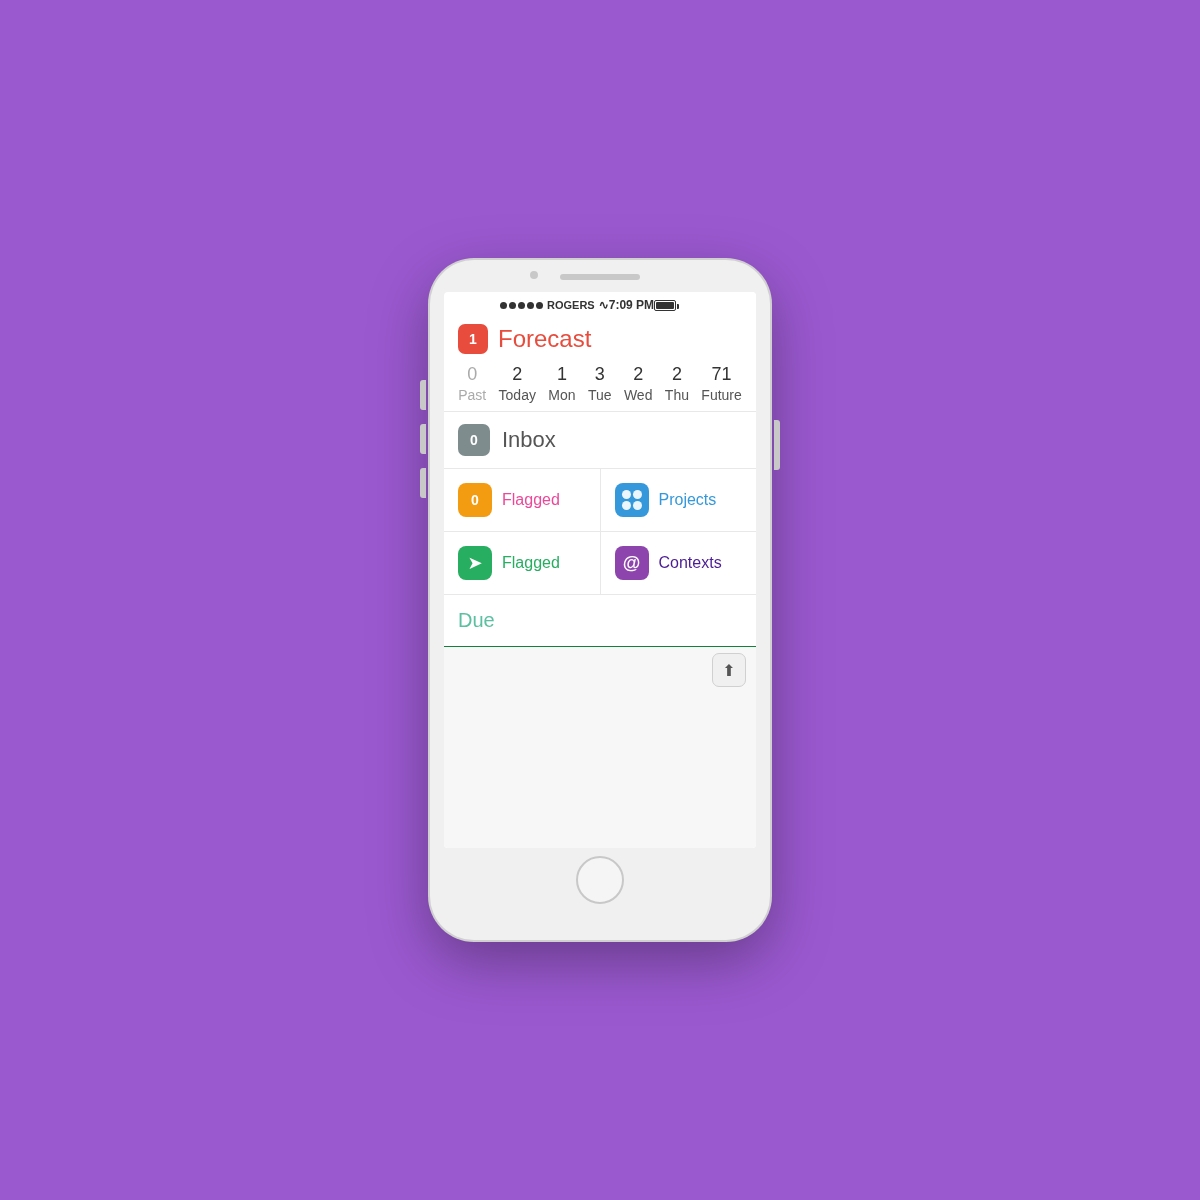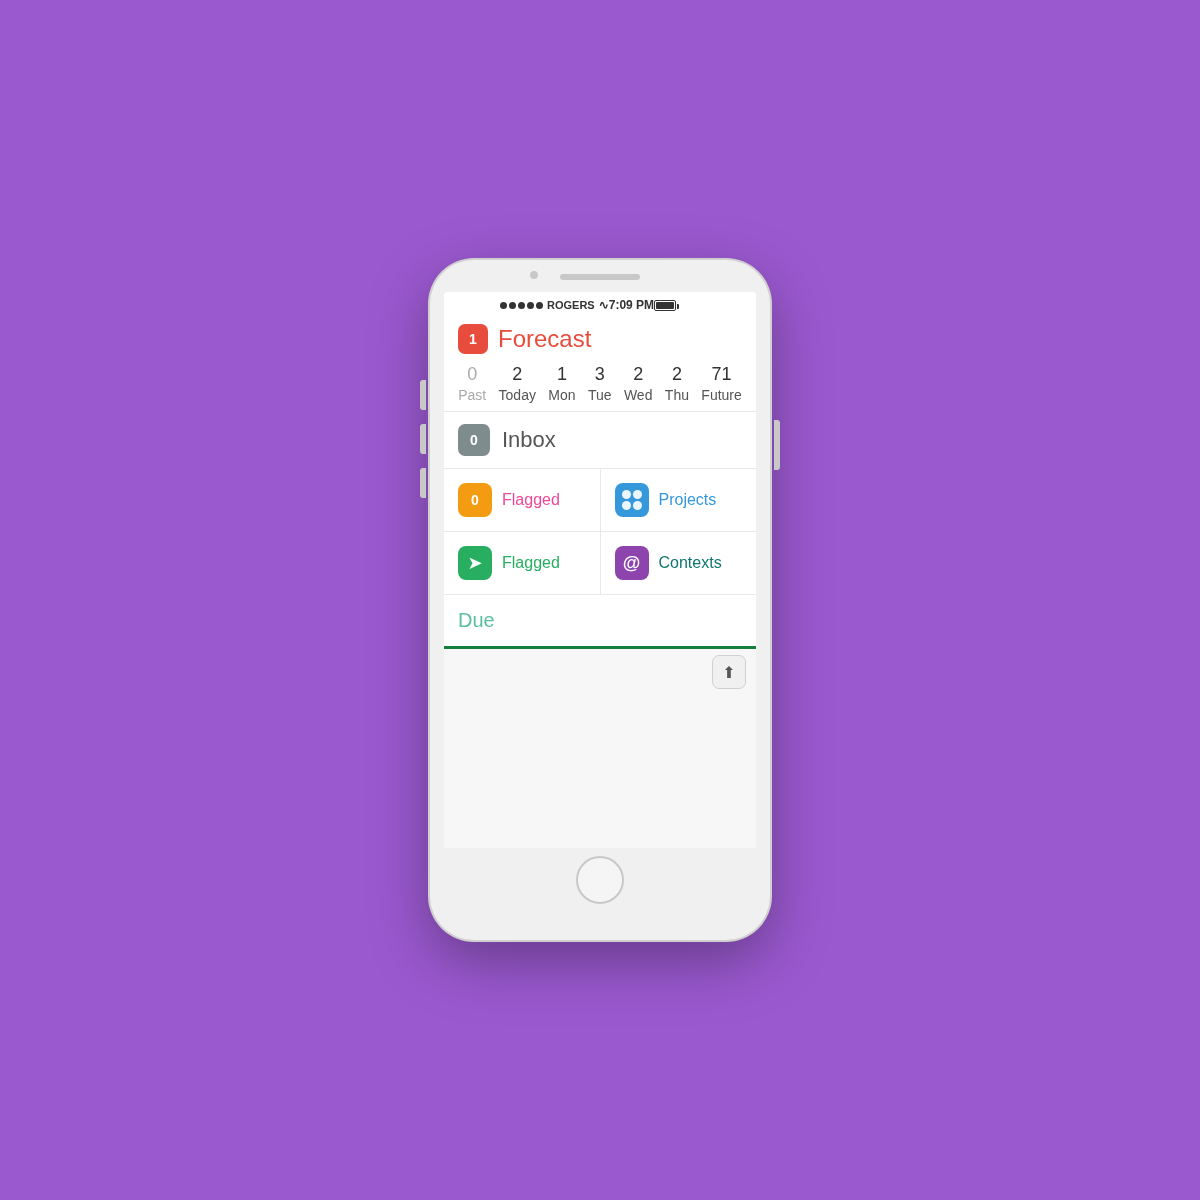--- a/index.html
+++ b/index.html
@@ -304,27 +304,27 @@
     }
 
     .cell-label {
       font-size: 16px;
       font-weight: 400;
     }
 
     .cell-label.orange { color: #ec4899; }
     .cell-label.blue { color: #3498db; }
     .cell-label.green { color: #27ae60; }
-    .cell-label.purple { color: #0f766e; }
+    .cell-label.purple { color: #4c1d95; }
 
     
     .list-item {
       padding: 14px 14px;
       background: #fff;
-      border-bottom: 3px solid #15803d;
+      border-bottom: 1px solid #15803d;
     }
 
     .list-item-label {
       font-size: 20px;
       font-weight: 300;
       color: #5bc0a0;
     }
 
     
     .toolbar {

